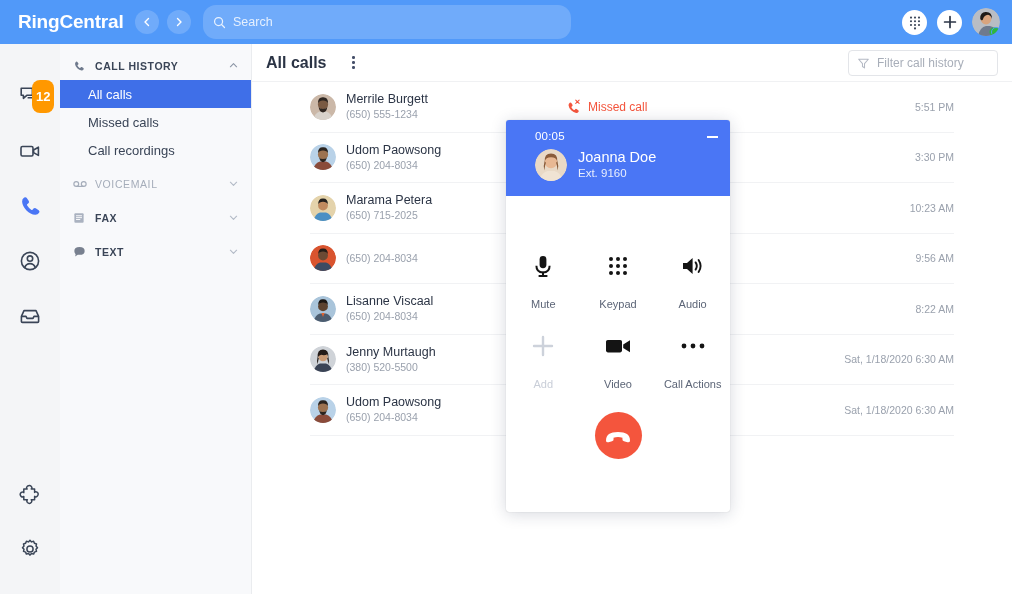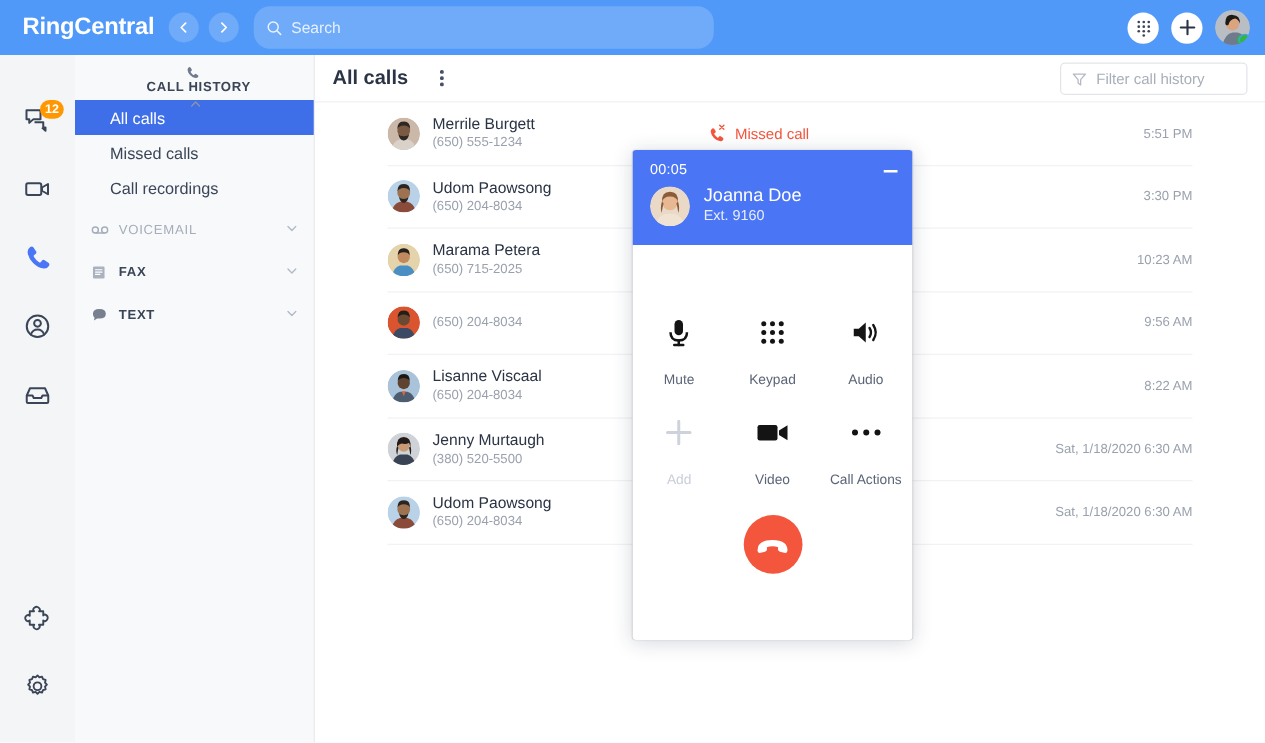--- a/index.html
+++ b/index.html
@@ -88,25 +88,25 @@
   .rail-item {
     position: relative;
     width: 60px; height: 55px;
     display: flex; align-items: center; justify-content: center;
     cursor: pointer;
   }
   .rail-spacer { flex: 1; }
   .badge {
     position: absolute;
     top: 12px; left: 32px;
-    min-width: 19px; height: 15px;
+    min-width: 19px; height: 33px;
     padding: 0 4px;
     background: #ff9800;
     border-radius: 8px;
-    color: #fff; font-size: 10px; font-weight: bold;
+    color: #fff; font-size: 13px; font-weight: bold;
     display: flex; align-items: center; justify-content: center;
     line-height: 1;
   }
 
   
   .sidebar {
     position: absolute; top: 44px; left: 60px;
     width: 192px; height: 550px;
     background: #f8f9fb;
     border-right: 1px solid #eaecef;
@@ -206,21 +206,21 @@
     width: 224px; height: 392px;
     background: #ffffff;
     border-radius: 3px;
     box-shadow: 0 2px 16px rgba(30,40,70,0.18), 0 0 1px rgba(0,0,0,0.25);
     z-index: 20;
     overflow: hidden;
   }
   .cp-head {
     height: 76px;
     background: #4a76f5;
-    padding: 10px 14px 0 14px;
+    padding: 10px 14px 0 29px;
     position: relative;
   }
   .cp-timer { color: #ffffff; font-size: 11.5px; letter-spacing: 0.2px; }
   .cp-min {
     position: absolute; right: 11px; top: 10px;
     width: 14px; height: 14px;
     display: flex; align-items: center; justify-content: center;
     cursor: pointer;
   }
   .cp-min i { display:block; width: 11px; height: 1.5px; background: #ffffff; }
@@ -368,21 +368,21 @@
     <div class="rail-item" style="margin-bottom:18px;">
       <svg width="24" height="24" viewBox="0 0 24 24">
         <path d="M12 3.3 l1.5 1.6 2.1-0.6 0.8 2 2.1 0.7 -0.5 2.1 1.5 1.6 -1.5 1.6 0.5 2.1 -2.1 0.7 -0.8 2 -2.1-0.6 -1.5 1.6 -1.5-1.6 -2.1 0.6 -0.8-2 -2.1-0.7 0.5-2.1 -1.5-1.6 1.5-1.6 -0.5-2.1 2.1-0.7 0.8-2 2.1 0.6 Z" fill="none" stroke="#3a4557" stroke-width="1.5" stroke-linejoin="round"></path>
         <circle cx="12" cy="12" r="3.1" fill="none" stroke="#3a4557" stroke-width="1.5"></circle>
       </svg>
     </div>
   </div>
 
   <div class="sidebar">
 
-    <div class="sb-section dark" style="margin-top:8px;flex-direction:column;">
+    <div class="sb-section dark" style="margin-top:8px;">
       <span class="sb-ico">
         <svg width="12" height="12" viewBox="0 0 24 24">
           <path d="M6.2 3.6 q1.6-1 2.6 0.4 l2 3 q0.8 1.2-0.4 2.2 l-1.2 1 q-0.5 0.5 0 1.3 1.6 2.6 4 4.3 0.8 0.5 1.3 0 l1-1.2 q1-1.2 2.2-0.4 l3 2 q1.4 1 0.4 2.6 -1.4 2.2-4 2 -4.6-0.4-8.6-4.4 -4-4-4.4-8.6 -0.2-2.6 2.1-4.2 Z" fill="#6f7a8d"></path>
         </svg>
       </span>
       <span class="sb-txt">Call History</span>
       <span class="chev">
         <svg width="11" height="11" viewBox="0 0 12 12">
           <path d="M2.6 7.4 L6 4 L9.4 7.4" fill="none" stroke="#8b95a5" stroke-width="1.2" stroke-linecap="round" stroke-linejoin="round"></path>
         </svg>

